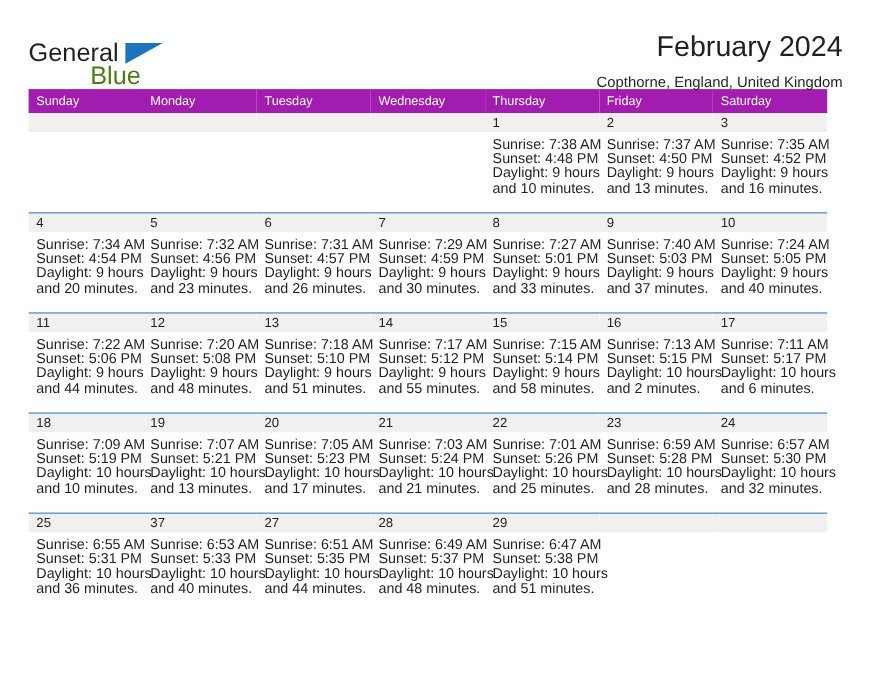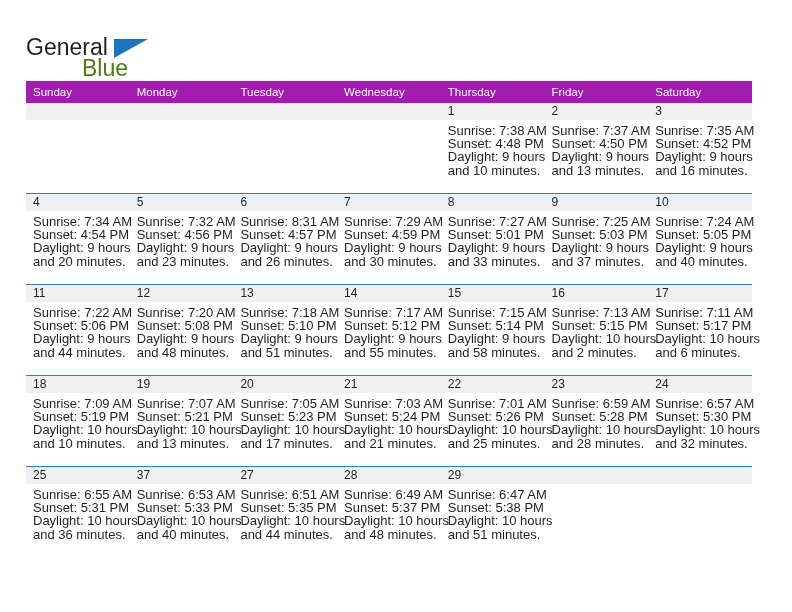--- a/index.html
+++ b/index.html
@@ -136,20 +136,24 @@
 <div class="page">
 
   <div class="header">
 
     <div class="logo">
       <span class="logo-general">General</span>
       <span class="logo-triangle"></span>
       <span class="logo-blue">Blue</span>
     </div>
 
+    <div class="title-block">
+      <h1 class="cal-title">February 2024</h1>
+      <div class="cal-subtitle">Copthorne, England, United Kingdom</div>
+    </div>
 
   </div>
 
   <table class="calendar">
     <thead>
       <tr>
         <th>Sunday</th>
         <th>Monday</th>
         <th>Tuesday</th>
         <th>Wednesday</th>
@@ -219,21 +223,21 @@
             <div class="cell-body">
               <div>Sunrise: 7:32 AM</div>
               <div>Sunset: 4:56 PM</div>
               <div>Daylight: 9 hours</div>
               <div>and 23 minutes.</div>
             </div>
           </td>
           <td class="">
             <div class="daynum-bar">6</div>
             <div class="cell-body">
-              <div>Sunrise: 8:31 AM</div>
+              <div>Sunrise: 7:31 AM</div>
               <div>Sunset: 4:57 PM</div>
               <div>Daylight: 9 hours</div>
               <div>and 26 minutes.</div>
             </div>
           </td>
           <td class="">
             <div class="daynum-bar">7</div>
             <div class="cell-body">
               <div>Sunrise: 7:29 AM</div>
               <div>Sunset: 4:59 PM</div>
@@ -246,21 +250,21 @@
             <div class="cell-body">
               <div>Sunrise: 7:27 AM</div>
               <div>Sunset: 5:01 PM</div>
               <div>Daylight: 9 hours</div>
               <div>and 33 minutes.</div>
             </div>
           </td>
           <td class="">
             <div class="daynum-bar">9</div>
             <div class="cell-body">
-              <div>Sunrise: 7:25 AM</div>
+              <div>Sunrise: 7:40 AM</div>
               <div>Sunset: 5:03 PM</div>
               <div>Daylight: 9 hours</div>
               <div>and 37 minutes.</div>
             </div>
           </td>
           <td class="">
             <div class="daynum-bar">10</div>
             <div class="cell-body">
               <div>Sunrise: 7:24 AM</div>
               <div>Sunset: 5:05 PM</div>

